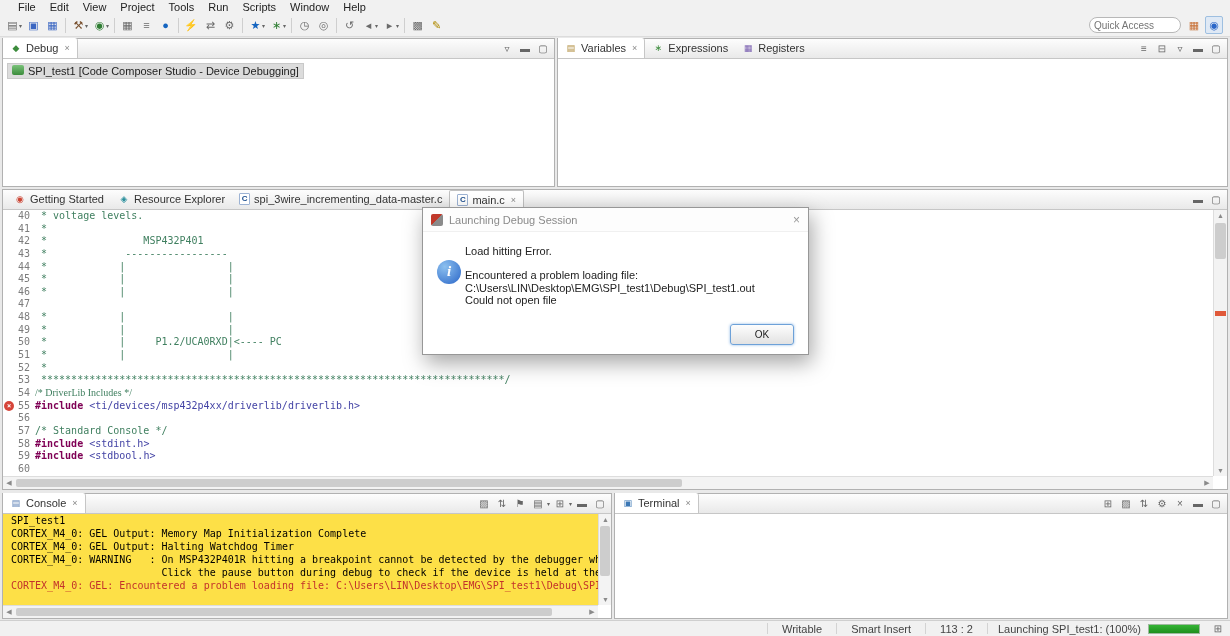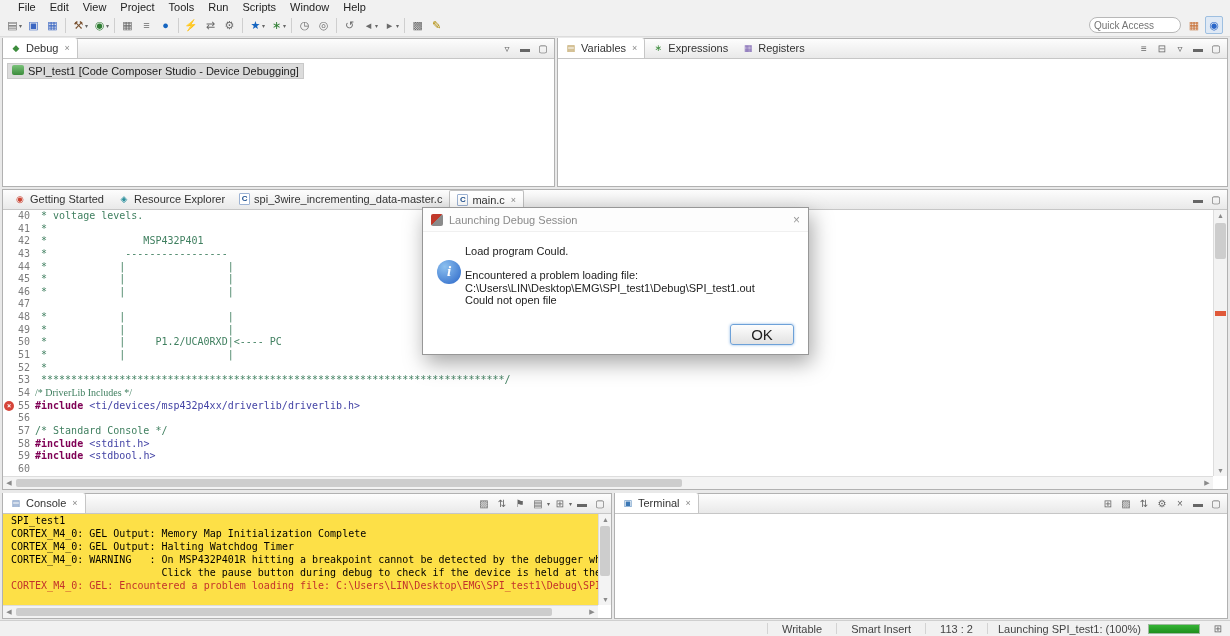--- a/index.html
+++ b/index.html
@@ -65,21 +65,21 @@
 
   
   .dialog{position:absolute;left:422px;top:207px;width:387px;height:148px;background:#fff;border:1px solid #979797;box-shadow:3px 8px 20px rgba(0,0,0,.35);z-index:50}
   .dtitle{height:24px;display:flex;align-items:center;gap:6px;padding:0 8px;color:#8a8a8a;background:#fdfdfd;border-bottom:1px solid #f0f0f0}
   .dlogo{width:12px;height:12px;border-radius:2px;background:linear-gradient(135deg,#c0392b 50%,#8a8a8a 50%)}
   .dclose{margin-left:auto;color:#9a9a9a;font-size:12px}
   .dbody{position:relative;height:123px}
   .info-icon{position:absolute;left:14px;top:28px;width:24px;height:24px;border-radius:50%;background:radial-gradient(circle at 32% 28%,#8cc0ef,#2a66c8);color:#fff;font-family:"Liberation Serif",serif;font-style:italic;font-weight:bold;font-size:15px;text-align:center;line-height:23px}
   .dmsg-title{position:absolute;left:42px;top:13px;color:#222}
   .dmsg{position:absolute;left:42px;top:37px;line-height:12.5px;color:#222}
-  .ok-btn{position:absolute;right:14px;bottom:10px;width:64px;height:21px;background:linear-gradient(#fdfdfd,#e2e2e2);border:1px solid #6da1d8;border-radius:3px;box-shadow:0 0 3px #8fb9e6;font-family:"Liberation Sans",sans-serif;font-size:15px;color:#222;text-align:center;line-height:19px}
+  .ok-btn{position:absolute;right:14px;bottom:10px;width:64px;height:21px;background:linear-gradient(#fdfdfd,#e2e2e2);border:1px solid #6da1d8;border-radius:3px;box-shadow:0 0 3px #8fb9e6;font-family:"Liberation Sans",sans-serif;font-size:10px;color:#222;text-align:center;line-height:19px}
 
   
   .statusbar{position:absolute;left:0;top:620px;width:1230px;height:16px;background:#f1f1f1;border-top:1px solid #cfcfcf;display:flex;align-items:center;color:#444}
   .sb-spacer{flex:1}
   .sb-cell{padding:0 14px;white-space:nowrap}
   .sb-sep{width:1px;height:11px;background:#d3d3d3}
   .progress-wrap{display:flex;align-items:center;gap:7px;padding:8px 10px;white-space:nowrap}
   .pbar{width:52px;height:10px;border:1px solid #9db89d;background:#fff;position:relative}
   .pfill{position:absolute;left:0;top:0;bottom:0;background:linear-gradient(#35b335,#1d8f1d)}
   .sb-icon{width:16px;height:14px;display:flex;align-items:center;justify-content:center;color:#666;font-size:10px;margin-right:4px}
@@ -297,21 +297,21 @@
 </div>
 
 <div class="dialog">
   <div class="dtitle">
     <span class="dlogo"></span>
     <span>Launching Debug Session</span>
     <span class="dclose">×</span>
   </div>
   <div class="dbody">
     <span class="info-icon">i</span>
-    <div class="dmsg-title">Load program Could.</div>
+    <div class="dmsg-title">Load hitting Error.</div>
     <div class="dmsg">
       <div>Encountered a problem loading file:</div>
       <div>C:\Users\LIN\Desktop\EMG\SPI_test1\Debug\SPI_test1.out</div>
       <div>Could not open file</div>
     </div>
     <div class="ok-btn">OK</div>
   </div>
 </div>
 
 <div class="panel" style="left:2px;top:493px;width:610px;height:126px">

